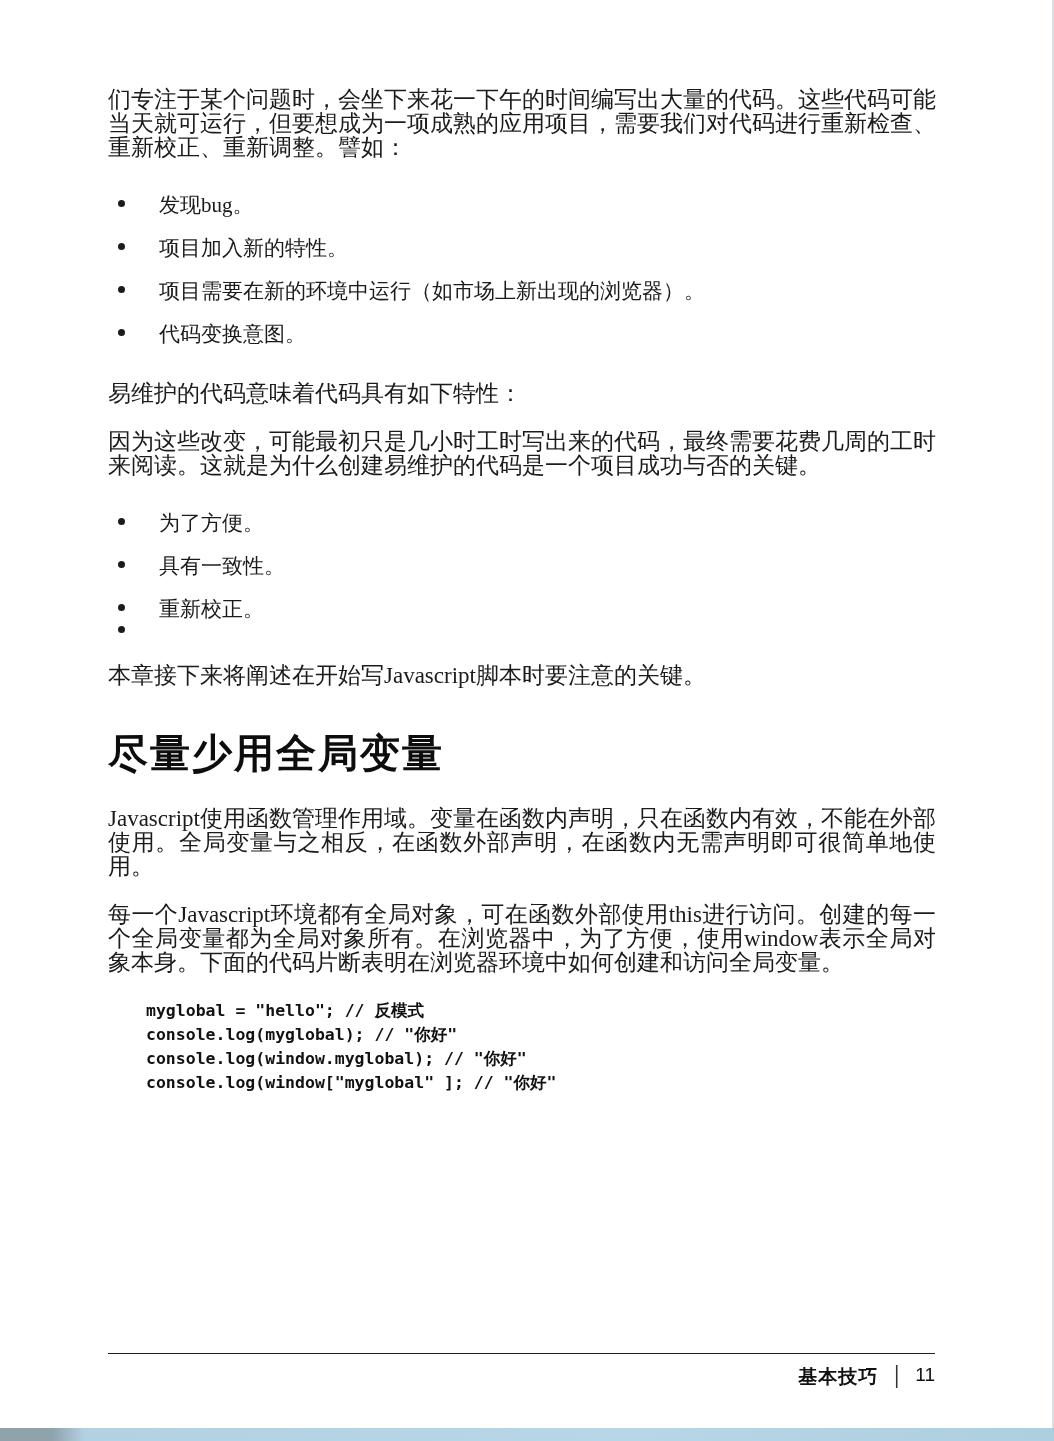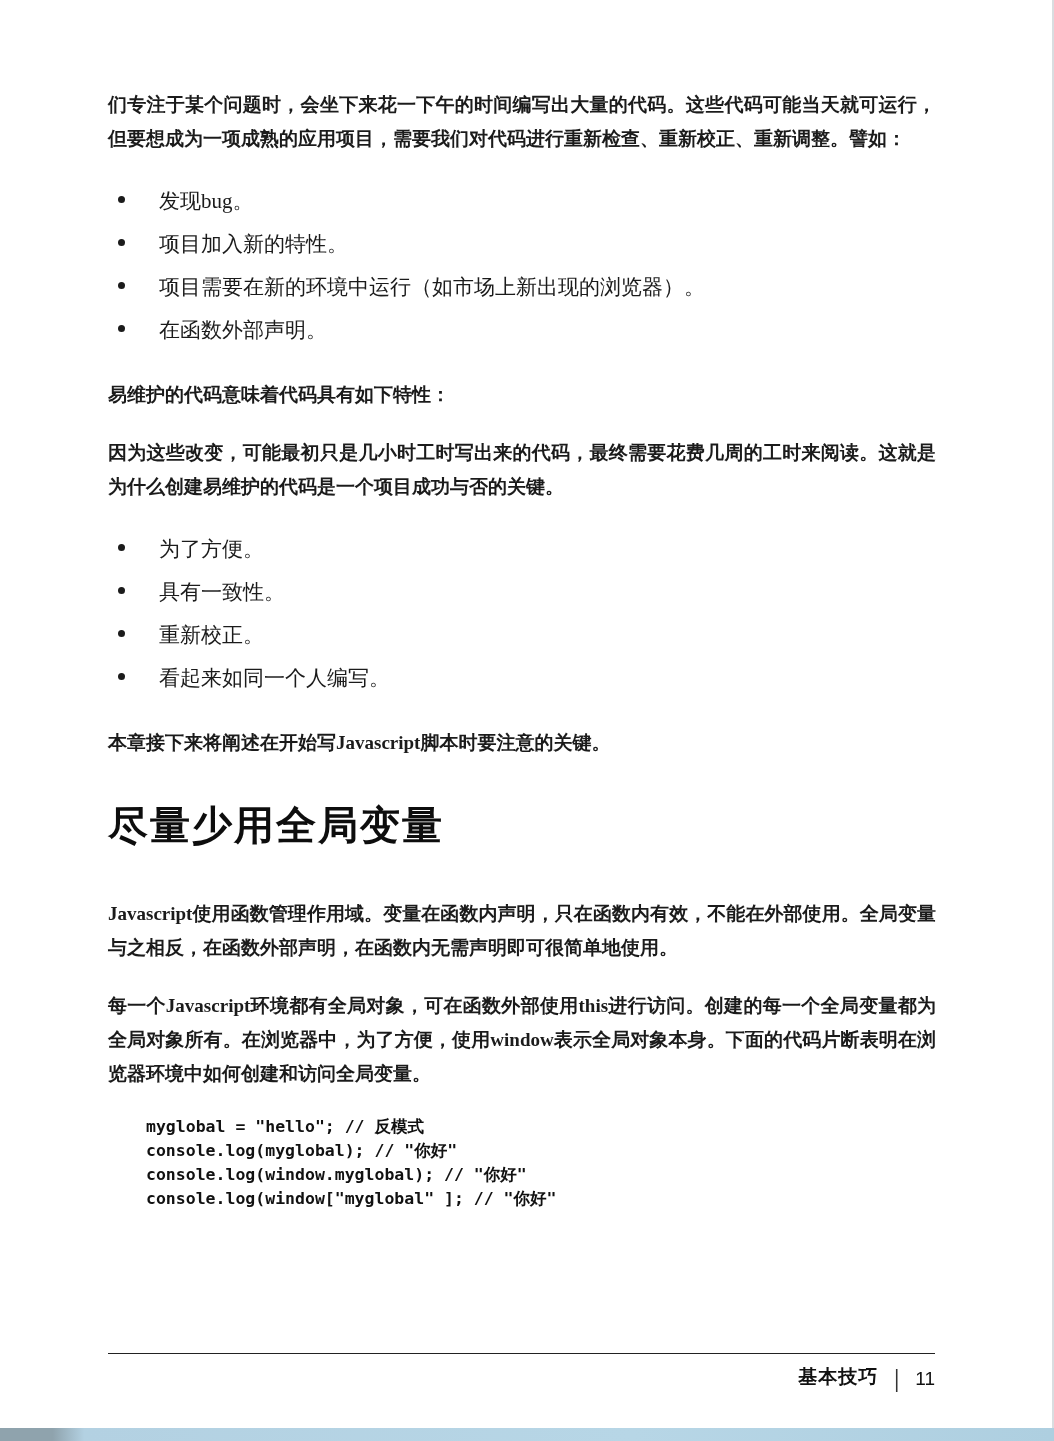--- a/index.html
+++ b/index.html
@@ -13,25 +13,24 @@
     position: relative;
     overflow: hidden;
   }
   .content {
     position: absolute;
     top: 88px;
     left: 108px;
     width: 828px;
   }
   p.para {
-    font-size: 19px;
-    line-height: 34px;
+    font-size: 23px;
+    line-height: 24px;
     text-align: justify;
     margin: 0 0 24px 0;
-    font-weight: bold;
   }
   ul.bullets {
     list-style: none;
     margin: 0 0 26px 0;
     padding: 0;
     font-family: Liberation Serif, serif;
   }
   li.bullet-item {
     display: flex;
     align-items: baseline;
@@ -48,21 +47,21 @@
     margin-right: 34px;
     position: relative;
     top: -5px;
   }
   h1.section-heading {
     font-family: "Liberation Sans", sans-serif;
     font-weight: bold;
     font-size: 40px;
     letter-spacing: 2px;
     color: #0d0d0d;
-    margin: 38px 0 44px 0;
+    margin: 38px 0 26px 0;
   }
   pre.code-block {
     font-family: "DejaVu Sans Mono", monospace;
     font-weight: bold;
     font-size: 16.5px;
     line-height: 24px;
     color: #111;
     margin: 6px 0 0 38px;
     white-space: pre;
   }
@@ -74,21 +73,21 @@
     border-top: 1.5px solid #222;
   }
   .page-footer {
     position: absolute;
     top: 1364px;
     right: 119px;
     font-family: "Liberation Sans", sans-serif;
     font-size: 19px;
     color: #111;
     display: flex;
-    align-items: flex-end;
+    align-items: flex-start;
   }
   .footer-section { font-weight: bold; letter-spacing: 1px; }
   .footer-sep {
     font-weight: 300;
     color: #333;
     margin: 0 16px;
     transform: scaleY(1.3);
     display: inline-block;
   }
   .footer-page { font-weight: normal; }
@@ -124,21 +123,21 @@
     <li class="bullet-item">
       <span class="dot"></span>
       <span class="bullet-text">项目加入新的特性。</span>
     </li>
     <li class="bullet-item">
       <span class="dot"></span>
       <span class="bullet-text">项目需要在新的环境中运行（如市场上新出现的浏览器）。</span>
     </li>
     <li class="bullet-item">
       <span class="dot"></span>
-      <span class="bullet-text">在函数外部声明。</span>
+      <span class="bullet-text">代码变换意图。</span>
     </li>
   </ul>
 
   <p class="para">易维护的代码意味着代码具有如下特性：</p>
 
   <p class="para">因为这些改变，可能最初只是几小时工时写出来的代码，最终需要花费几周的工时来阅读。这就是为什么创建易维护的代码是一个项目成功与否的关键。</p>
 
   <ul class="bullets">
     <li class="bullet-item">
       <span class="dot"></span>
@@ -147,21 +146,20 @@
     <li class="bullet-item">
       <span class="dot"></span>
       <span class="bullet-text">具有一致性。</span>
     </li>
     <li class="bullet-item">
       <span class="dot"></span>
       <span class="bullet-text">重新校正。</span>
     </li>
     <li class="bullet-item">
       <span class="dot"></span>
-      <span class="bullet-text">看起来如同一个人编写。</span>
     </li>
   </ul>
 
   <p class="para">本章接下来将阐述在开始写Javascript脚本时要注意的关键。</p>
 
   <h1 class="section-heading">尽量少用全局变量</h1>
 
   <p class="para">Javascript使用函数管理作用域。变量在函数内声明，只在函数内有效，不能在外部使用。全局变量与之相反，在函数外部声明，在函数内无需声明即可很简单地使用。</p>
 
   <p class="para">每一个Javascript环境都有全局对象，可在函数外部使用this进行访问。创建的每一个全局变量都为全局对象所有。在浏览器中，为了方便，使用window表示全局对象本身。下面的代码片断表明在浏览器环境中如何创建和访问全局变量。</p>

